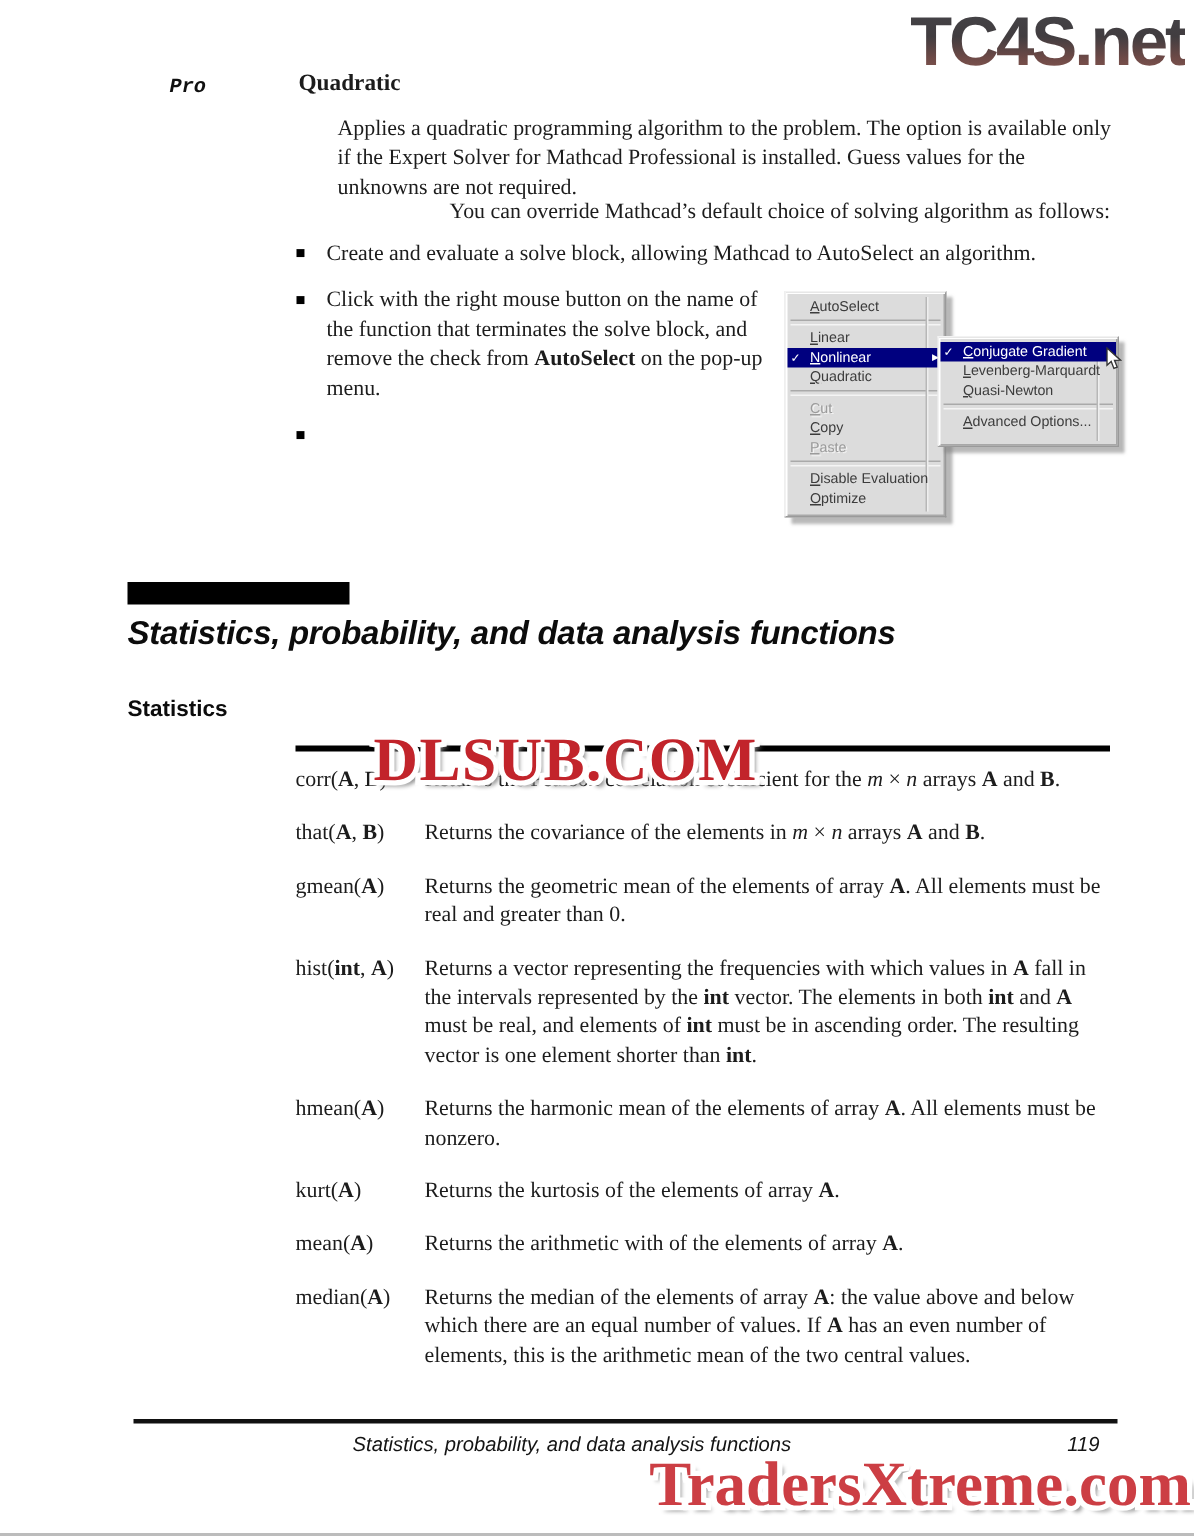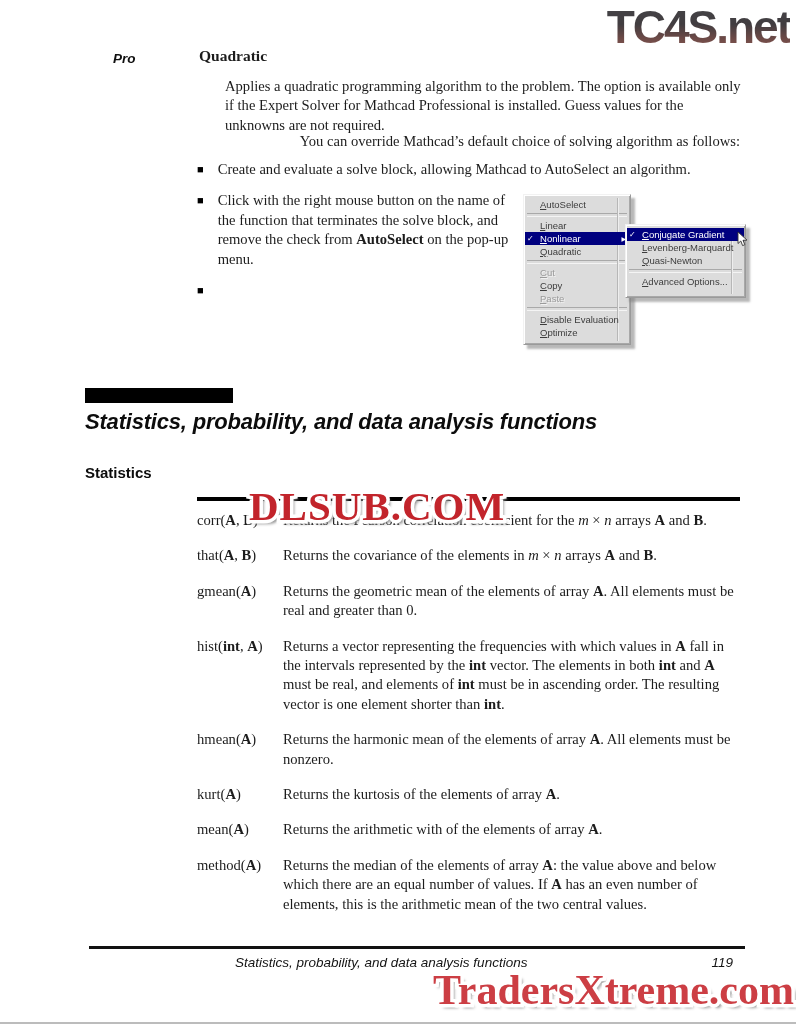--- a/index.html
+++ b/index.html
@@ -8,21 +8,21 @@
   .b{font-weight:bold;} .i{font-style:italic;}
 
   
   .wm-tc4s{position:absolute;top:0px;right:6px;font-family:"Liberation Sans",sans-serif;
     font-weight:bold;font-size:46px;letter-spacing:-2px;color:#4e484b;}
   @supports(-webkit-background-clip:text){
     .wm-tc4s{background:linear-gradient(180deg,#46464a 0%,#413d40 45%,#6e4a47 72%,#8c5b55 100%);
       -webkit-background-clip:text;background-clip:text;-webkit-text-fill-color:transparent;}
   }
 
-  .pro{position:absolute;left:113px;top:51px;font-family:Liberation Sans, sans-serif;
+  .pro{position:absolute;left:113px;top:51px;font-family:Liberation Mono, monospace;
        font-weight:bold;font-style:italic;font-size:13.5px;color:#101010;}
 
   .quad{position:absolute;left:199px;top:47px;width:545px;}
   .quad h3{margin:0 0 3px 0;font-size:15.5px;font-weight:bold;font-family:"Liberation Serif",serif;}
   .quad p{margin:12px 0 0 26px;width:516px;font-size:14.6px;line-height:19.4px;}
 
   .override{position:absolute;left:197px;top:133px;width:543px;font-size:14.6px;margin:0;text-align:right;}
 
   .bullets{position:absolute;left:197px;top:160px;width:545px;}
   .bullet{display:flex;gap:14px;margin-bottom:12px;}
@@ -174,21 +174,21 @@
         </div>
         <div class="frow">
           <div class="fname"><span>kurt(</span><span class="b">A</span><span>)</span></div>
           <div class="fdesc"><span>Returns the kurtosis of the elements of array </span><span class="b">A</span><span>.</span></div>
         </div>
         <div class="frow">
           <div class="fname"><span>mean(</span><span class="b">A</span><span>)</span></div>
           <div class="fdesc"><span>Returns the arithmetic with of the elements of array </span><span class="b">A</span><span>.</span></div>
         </div>
         <div class="frow">
-          <div class="fname"><span>method(</span><span class="b">A</span><span>)</span></div>
+          <div class="fname"><span>median(</span><span class="b">A</span><span>)</span></div>
           <div class="fdesc"><span>Returns the median of the elements of array </span><span class="b">A</span><span>: the value above and below which there are an equal number of values. If </span><span class="b">A</span><span> has an even number of elements, this is the arithmetic mean of the two central values.</span></div>
         </div>
       </div>
   </div>
 
   <div class="wm-glossy wm-dlsub">
     <span class="back">DLSUB.COM</span>
     <span class="front">DLSUB.COM</span>
   </div>
 

